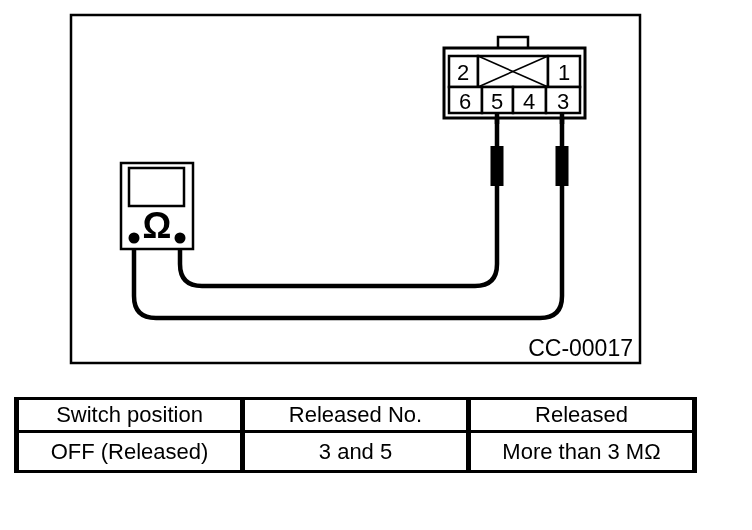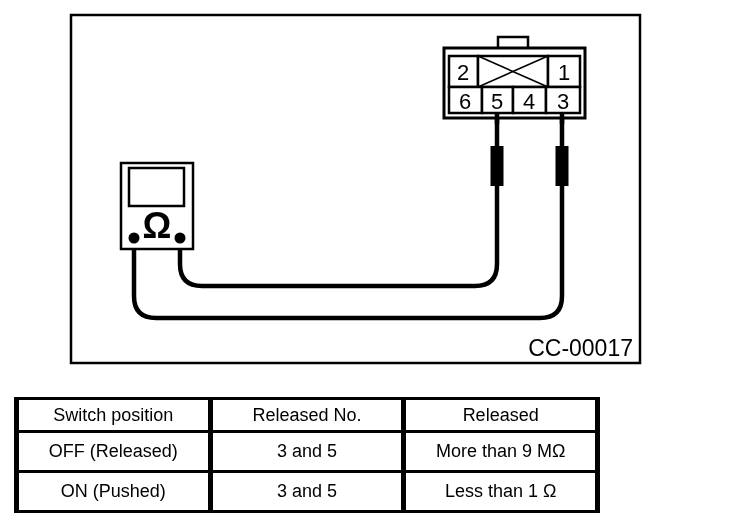--- a/index.html
+++ b/index.html
@@ -34,25 +34,25 @@
   }
   .fig-code {
     font-family: "Liberation Sans", sans-serif;
     font-size: 23px;
     fill: #000000;
   }
   #spec-table {
     position: absolute;
     left: 14px;
     top: 397px;
-    width: 586px;
+    width: 683px;
     border-collapse: collapse;
     table-layout: fixed;
     font-family: "Liberation Sans", sans-serif;
-    font-size: 18px;
+    font-size: 22px;
     color: #000000;
     border-radius: 26px;
   }
   #spec-table td {
     border-top: 3px solid #000000;
     border-bottom: 3px solid #000000;
     border-left: 5px solid #000000;
     border-right: 5px solid #000000;
     text-align: center;
     vertical-align: middle;
@@ -116,23 +116,18 @@
   <table id="spec-table">
     <tbody>
       <tr class="hdr">
         <td>Switch position</td>
         <td>Released No.</td>
         <td>Released</td>
       </tr>
       <tr class="data">
         <td>OFF (Released)</td>
         <td>3 and 5</td>
-        <td>More than 9 MΩ</td>
-      </tr>
-      <tr class="data">
-        <td>ON (Pushed)</td>
-        <td>3 and 5</td>
-        <td>Less than 1 Ω</td>
+        <td>More than 3 MΩ</td>
       </tr>
     </tbody>
   </table>
 
 </div>
 
 </body></html>

